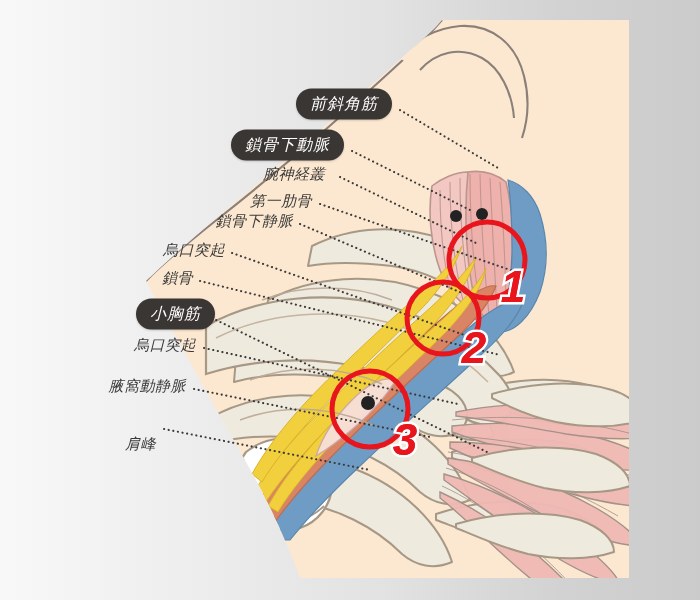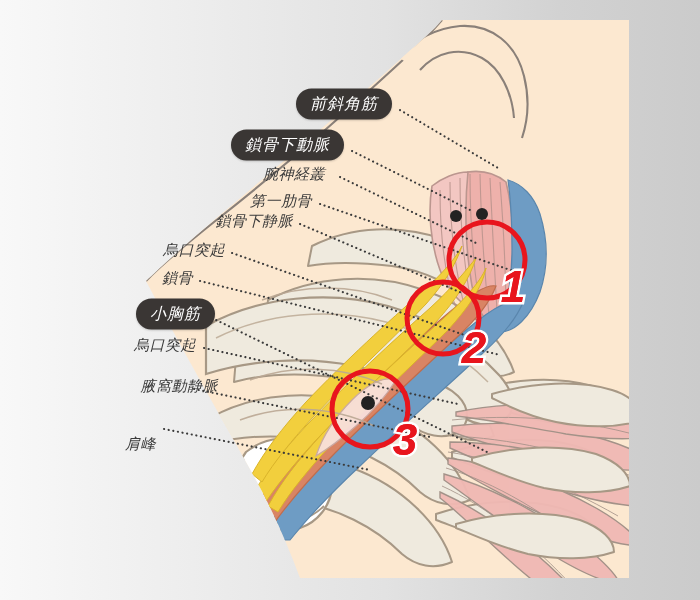--- a/index.html
+++ b/index.html
@@ -345,21 +345,21 @@
     <div class="badge" style="left:392px;top:104px;">前斜角筋</div>
     <div class="badge" style="left:344px;top:145px;">鎖骨下動脈</div>
     <div class="badge" style="left:215px;top:314px;">小胸筋</div>
 
     <div class="lbl r" style="left:325px;top:174px;">腕神経叢</div>
     <div class="lbl r" style="left:312px;top:201px;">第一肋骨</div>
     <div class="lbl r" style="left:293px;top:221px;">鎖骨下静脈</div>
     <div class="lbl r" style="left:225px;top:250px;">烏口突起</div>
     <div class="lbl r" style="left:193px;top:278px;">鎖骨</div>
     <div class="lbl r" style="left:196px;top:345px;text-align:center;">烏口突起</div>
-    <div class="lbl r" style="left:186px;top:386px;margin-left:32px;">腋窩動静脈</div>
+    <div class="lbl r" style="left:186px;top:386px;">腋窩動静脈</div>
     <div class="lbl r" style="left:156px;top:444px;">肩峰</div>
 
     <div class="num" style="left:513px;top:287px;">1</div>
     <div class="numtop" style="left:513px;top:287px;">1</div>
 
     <div class="num" style="left:474px;top:348px;">2</div>
     <div class="numtop" style="left:474px;top:348px;">2</div>
 
     <div class="num" style="left:405px;top:440px;">3</div>
     <div class="numtop" style="left:405px;top:440px;">3</div>

